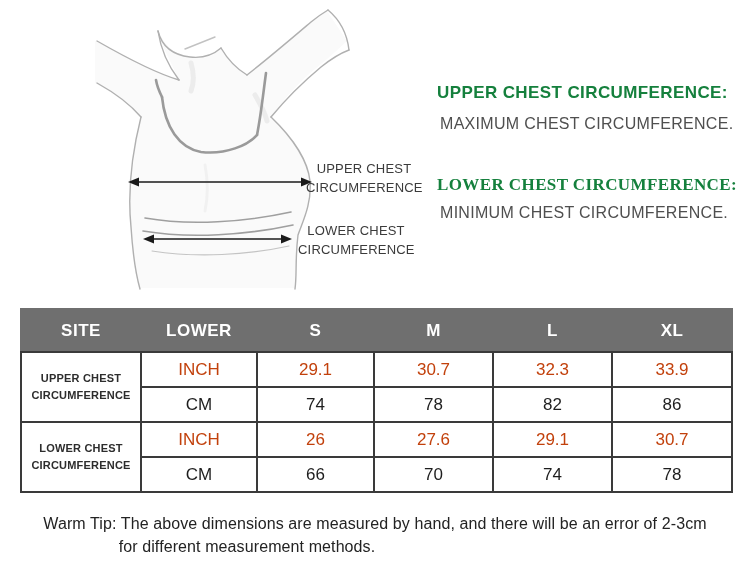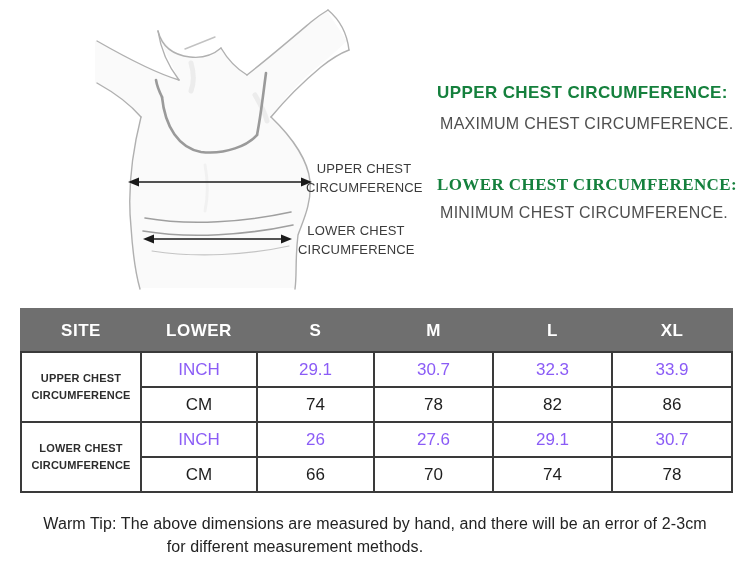--- a/index.html
+++ b/index.html
@@ -34,26 +34,26 @@
     border:2px solid #6f6f6f; border-bottom-color:#3a3a3a;
   }
   .size-table td {
     border:2px solid #3a3a3a; text-align:center; vertical-align:middle;
     height:33px; padding:0; font-size:17px; color:#1e1e1e; background:#ffffff;
   }
   .size-table td.site-cell {
     font-size:11px; font-weight:bold; color:#2d2d2d; line-height:17px;
     letter-spacing:0.2px;
   }
-  .size-table tr.inch-row td:not(.site-cell) { color:#8b5cf6; }
+  .size-table tr.inch-row td:not(.site-cell) { color:#c2410c; }
   
   .tip-line1 { position:absolute; left:0; top:515px; width:750px;
     text-align:center; font-size:16px; color:#232323; letter-spacing:0.1px; }
   .tip-line2 { position:absolute; left:0; top:538px; width:494px;
-    text-align:center; font-size:16px; color:#232323; letter-spacing:0.1px;padding-left:48px; }
+    text-align:center; font-size:16px; color:#232323; letter-spacing:0.1px; }
 </style>
 </head>
 <body>
 
 <div class="canvas">
 
   <svg class="figure-svg" viewBox="0 0 335 285">
     <g>
       <path fill="#fafafa" stroke="none" d="M 0,36 C 25,48 55,66 84,75 C 74,52 66,40 63,26
         C 72,45 85,52 100,53 C 112,54 120,50 126,43 C 133,55 142,64 152,70

